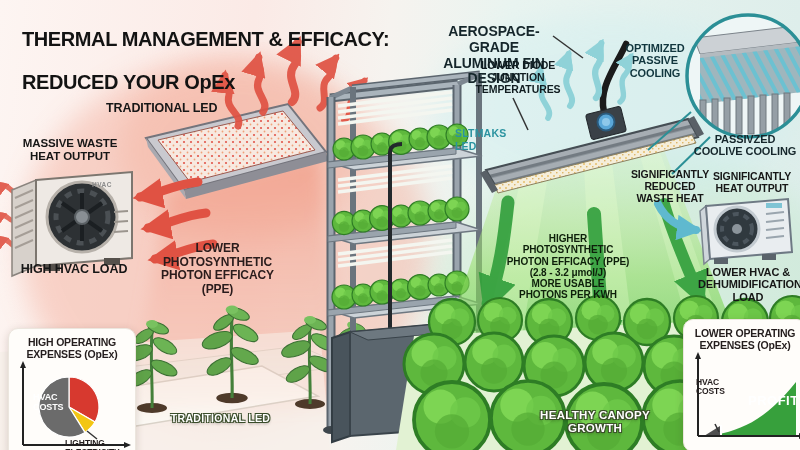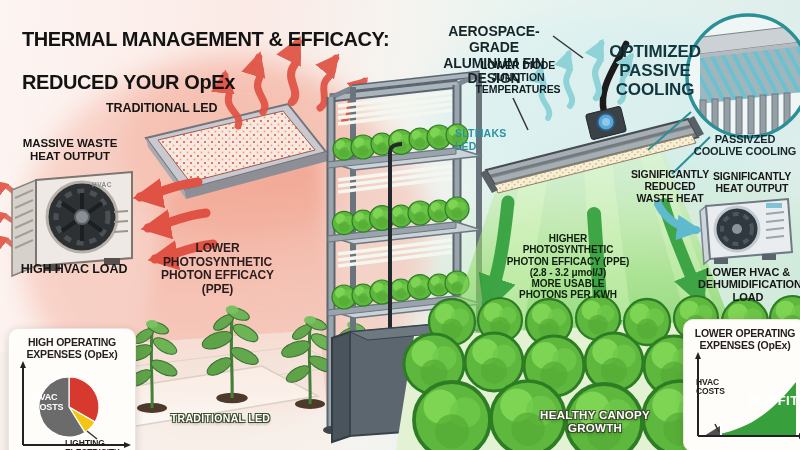--- a/index.html
+++ b/index.html
@@ -361,21 +361,21 @@
 PHOTOSYNTHETIC
 PHOTON EFFICACY
 (PPE)</div>
 <div class="label center outline" style="left:148px;top:413px;width:145px;font-size:10.5px;letter-spacing:0.3px;">TRADITIONAL LED</div>
 
 <div class="label center" style="left:424px;top:24px;width:140px;font-size:14px;color:#15262b;">AEROSPACE-GRADE
 ALUMINUM FIN DESIGN</div>
 <div class="label center" style="left:462px;top:60px;width:112px;font-size:10.5px;color:#101c20;">LOWER DIODE
 JUNCTION
 TEMPERATURES</div>
-<div class="label center" style="left:607px;top:42px;width:96px;font-size:17px;color:#11363e;">OPTIMIZED
+<div class="label center" style="left:607px;top:42px;width:96px;font-size:11px;color:#11363e;">OPTIMIZED
 PASSIVE
 COOLING</div>
 <div class="label center" style="left:686px;top:133px;width:118px;font-size:11px;color:#15262b;">PASSIVZED
 COOLIVE COOLING</div>
 <div class="label" style="left:455px;top:127px;font-size:10.5px;line-height:1.2;color:#2b93a0;letter-spacing:0.2px;">SLTMAKS
 LED</div>
 <div class="label center" style="left:626px;top:169px;width:88px;font-size:10.5px;">SIGNIFICANTLY
 REDUCED
 WASTE HEAT</div>
 <div class="label center" style="left:708px;top:171px;width:88px;font-size:10.5px;">SIGNIFICANTLY

